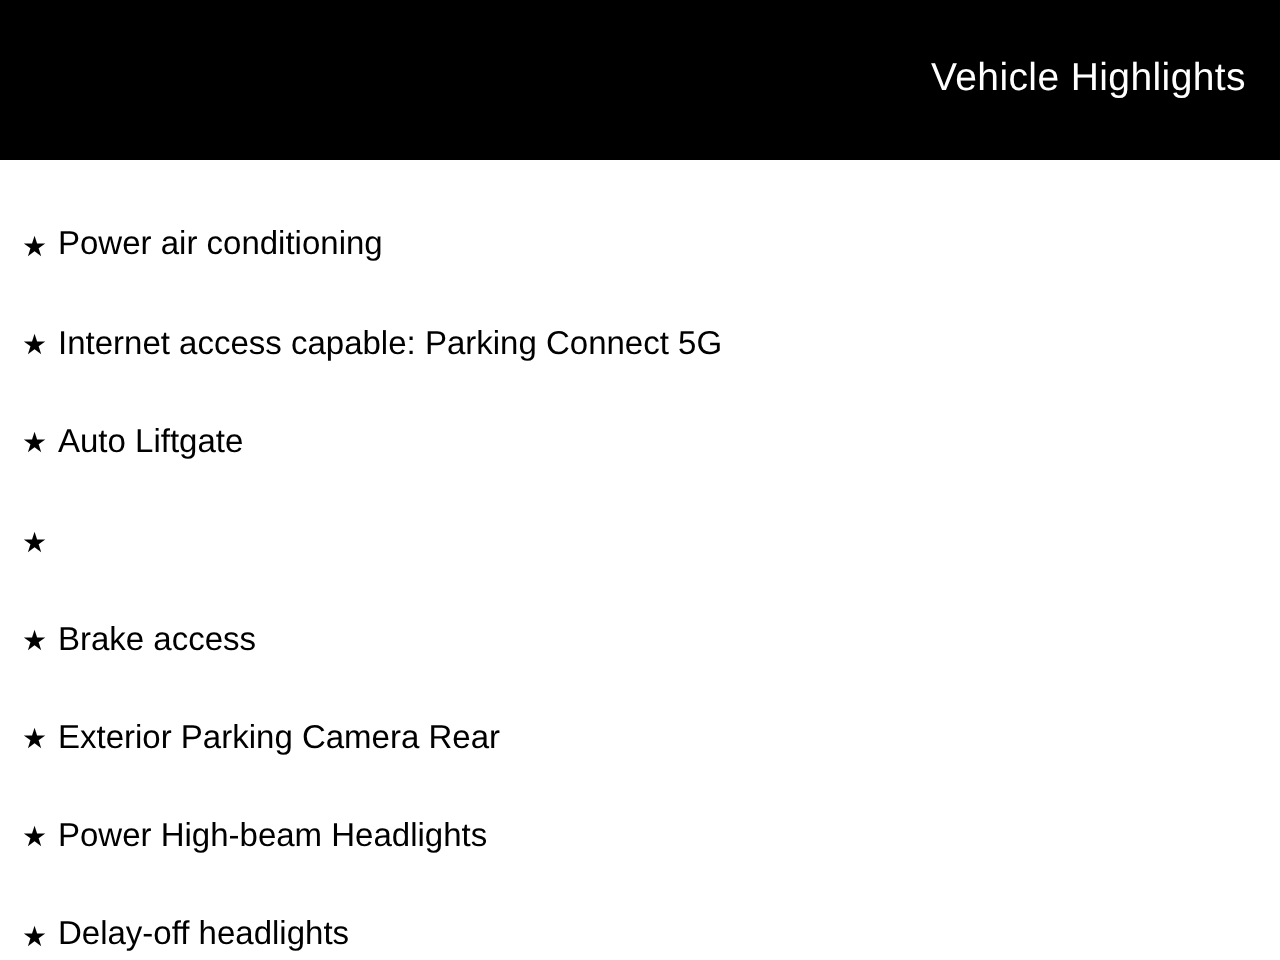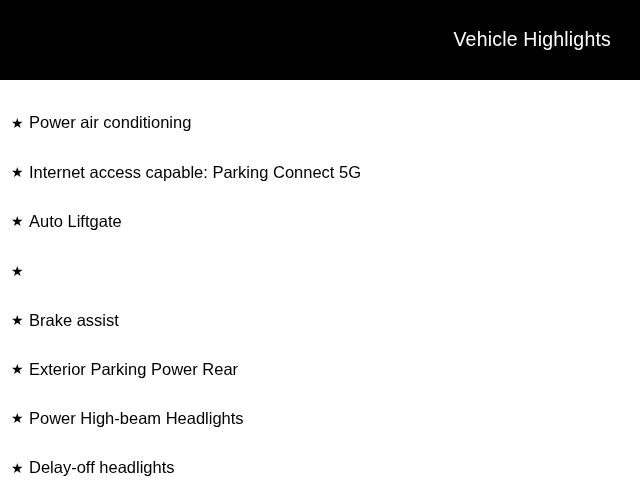--- a/index.html
+++ b/index.html
@@ -20,21 +20,21 @@
     background: #ffffff;
   }
   .header-band {
     width: 640px;
     height: 80px;
     background: #000000;
     display: flex;
     align-items: center;
     justify-content: flex-end;
     box-sizing: border-box;
-    padding-right: 29px;
+    padding-right: 17px;
   }
   .header-title {
     color: #ffffff;
     font-size: 19.5px;
     font-weight: 400;
     letter-spacing: 0.2px;
     line-height: 1;
   }
   .highlights-list {
     list-style: none;
@@ -89,26 +89,26 @@
       <span class="bullet-star">★</span>
       <span class="highlight-label">Auto Liftgate</span>
     </li>
 
     <li class="highlight-item">
       <span class="bullet-star">★</span>
     </li>
 
     <li class="highlight-item">
       <span class="bullet-star">★</span>
-      <span class="highlight-label">Brake assist</span>
+      <span class="highlight-label">Brake access</span>
     </li>
 
     <li class="highlight-item">
       <span class="bullet-star">★</span>
-      <span class="highlight-label">Exterior Parking Power Rear</span>
+      <span class="highlight-label">Exterior Parking Camera Rear</span>
     </li>
 
     <li class="highlight-item">
       <span class="bullet-star">★</span>
       <span class="highlight-label">Power High-beam Headlights</span>
     </li>
 
     <li class="highlight-item">
       <span class="bullet-star">★</span>
       <span class="highlight-label">Delay-off headlights</span>

